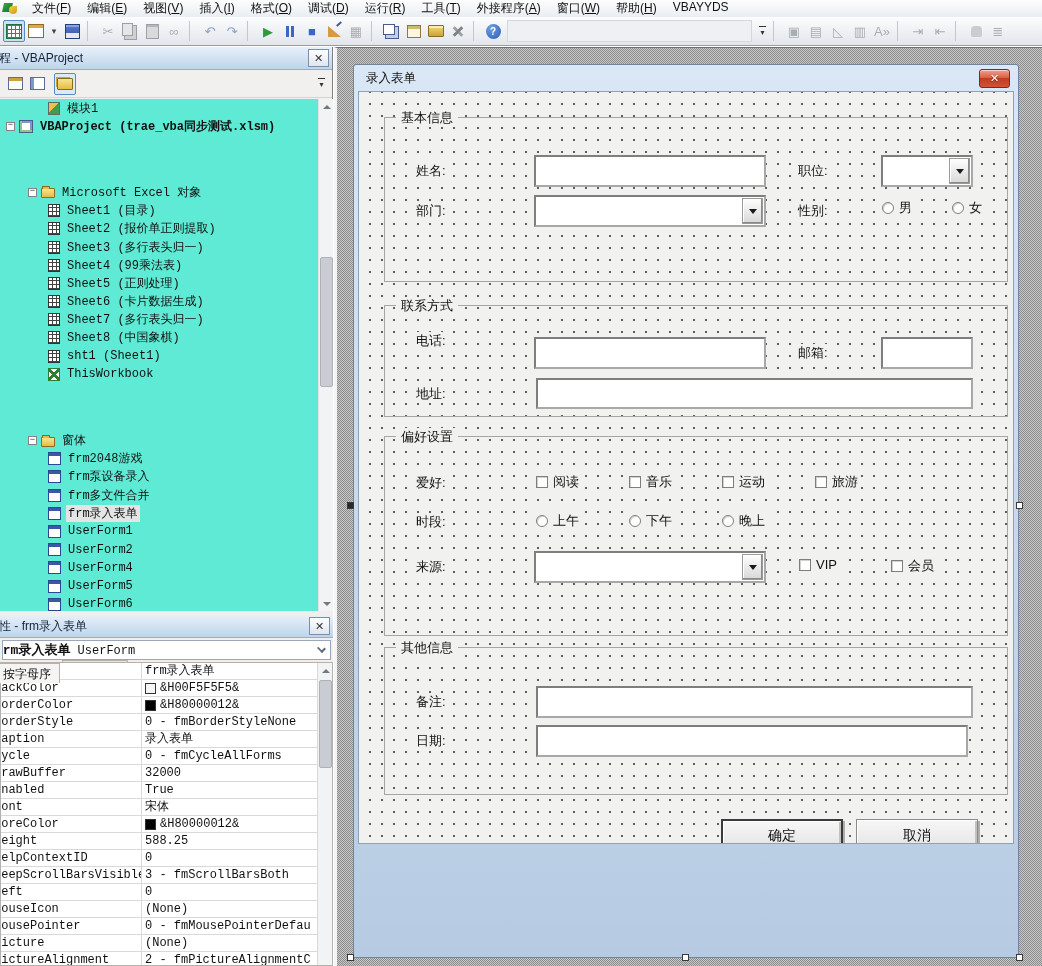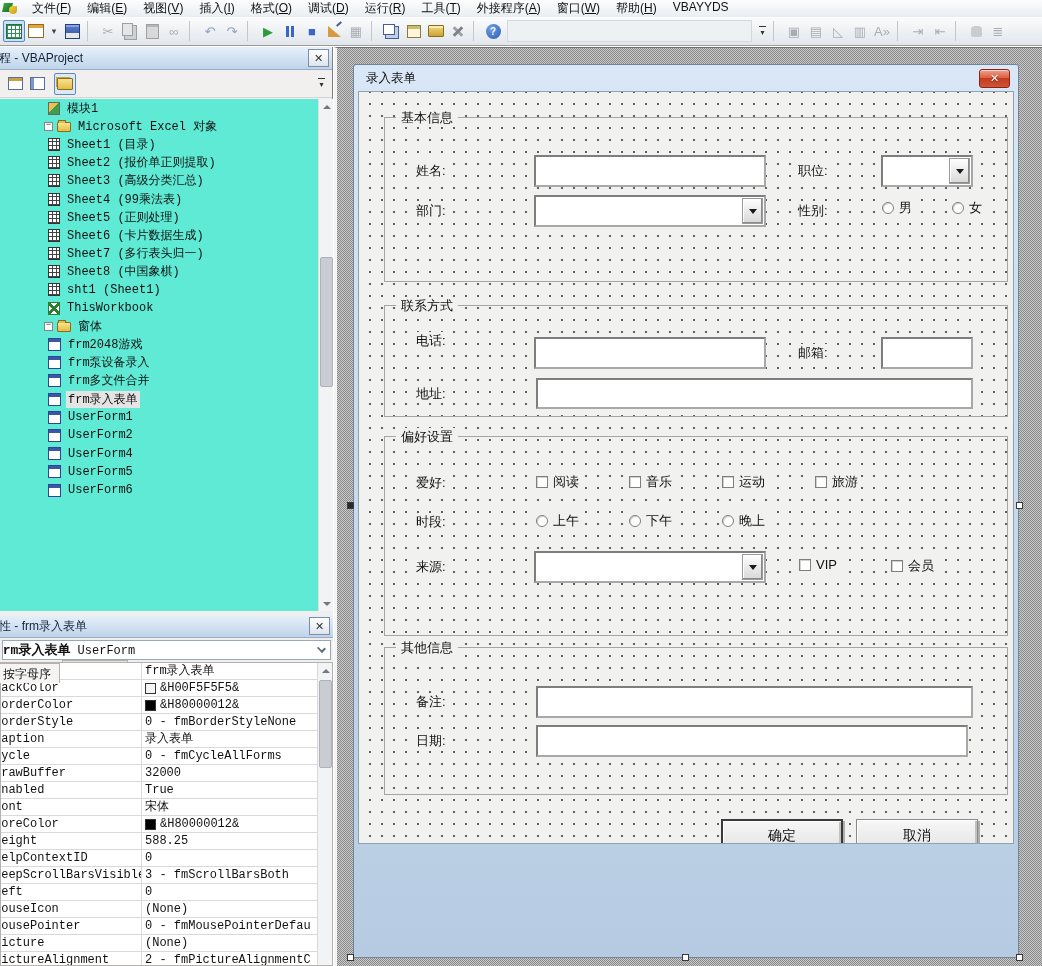--- a/index.html
+++ b/index.html
@@ -79,21 +79,21 @@
     box-shadow:inset 0 3px 0 #c8a43e; }
   .ic-viewobj:before { content:""; width:13px; height:11px; background:#fff; border:1px solid #5a6b9c;
     box-shadow:inset 3px 0 0 #7a9ac8; }
   .ic-folder { border:1px solid #5a8ac6; background:#dcE9f6; border-radius:2px; margin-left:6px; }
   .ic-folder:before { content:""; width:14px; height:10px; background:linear-gradient(#f9e391,#e4bd45);
     border:1px solid #8a6d1c; border-radius:1px; box-shadow:-2px -2px 0 -1px #caa43a; }
 
   .tree { position:absolute; left:0; top:52px; width:333px; height:512px; background:#5eead4;
     overflow:hidden; font-family:"Liberation Mono","DejaVu Sans Mono",monospace; }
   .titem { height:18.2px; display:flex; align-items:center; white-space:nowrap; }
-  .titem.lv0 { padding-left:6px; } .titem.lv1 { padding-left:44px; } .titem.lv2 { padding-left:48px; }
+  .titem.lv0 { padding-left:6px; } .titem.lv1 { padding-left:28px;margin-top:48px; } .titem.lv2 { padding-left:48px; }
   .titem.lv3 { padding-left:48px; }
   .titem.bold .tlabel { font-weight:bold; }
   .titem.sel .tlabel { background:#e4e4e4; }
   .exp { display:none; width:9px; height:9px; border:1px solid #848484; background:#fff; margin-right:4px;
     align-items:center; justify-content:center; font-size:9px; line-height:7px; color:#333; flex:0 0 auto; }
   .exp:before { content:"−"; margin-top:-1px; }
   .titem.has-exp .exp { display:inline-flex; }
   .ticon { width:14px; height:13px; margin-right:5px; flex:0 0 auto; }
   .tlabel { padding:0 2px; }
   .i-module { background:linear-gradient(135deg,#e8c24a 45%,#3e9e4e 45%); border:1px solid #666; width:12px; }
@@ -336,39 +336,44 @@
       <span class="tb-overflow" style="margin-left:auto;margin-right:4px">▾</span>
     </div>
     <div class="tree">
       <div>
 
       <div class="titem lv3">
 
           <span class="ticon i-module"></span>
           <span class="tlabel">模块1</span>
         </div>
+          <div class="titem lv0 bold has-exp">
+          <span class="exp"></span>
+          <span class="ticon i-project"></span>
+          <span class="tlabel">VBAProject (trae_vba同步测试.xlsm)</span>
+        </div>
           <div class="titem lv1 has-exp">
           <span class="exp"></span>
           <span class="ticon i-folder-open"></span>
           <span class="tlabel">Microsoft Excel 对象</span>
         </div>
           <div class="titem lv2">
 
           <span class="ticon i-sheet"></span>
           <span class="tlabel">Sheet1 (目录)</span>
         </div>
           <div class="titem lv2">
 
           <span class="ticon i-sheet"></span>
           <span class="tlabel">Sheet2 (报价单正则提取)</span>
         </div>
           <div class="titem lv2">
 
           <span class="ticon i-sheet"></span>
-          <span class="tlabel">Sheet3 (高级分类汇总)</span>
+          <span class="tlabel">Sheet3 (多行表头归一)</span>
         </div>
           <div class="titem lv2">
 
           <span class="ticon i-sheet"></span>
           <span class="tlabel">Sheet4 (99乘法表)</span>
         </div>
           <div class="titem lv2">
 
           <span class="ticon i-sheet"></span>
           <span class="tlabel">Sheet5 (正则处理)</span>

